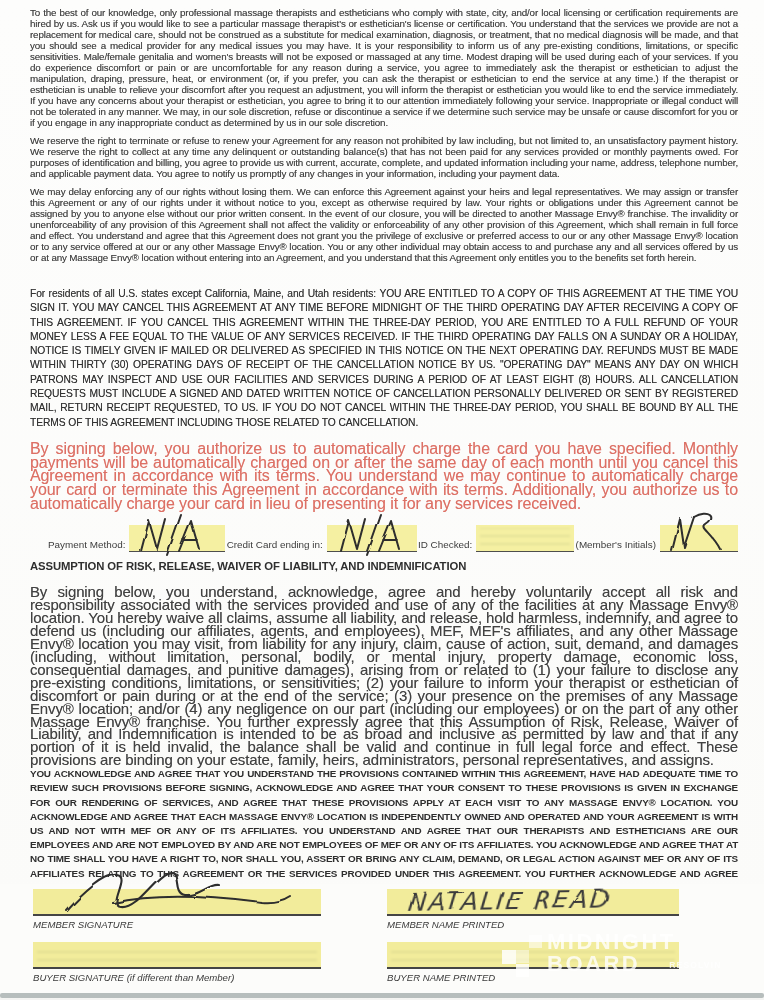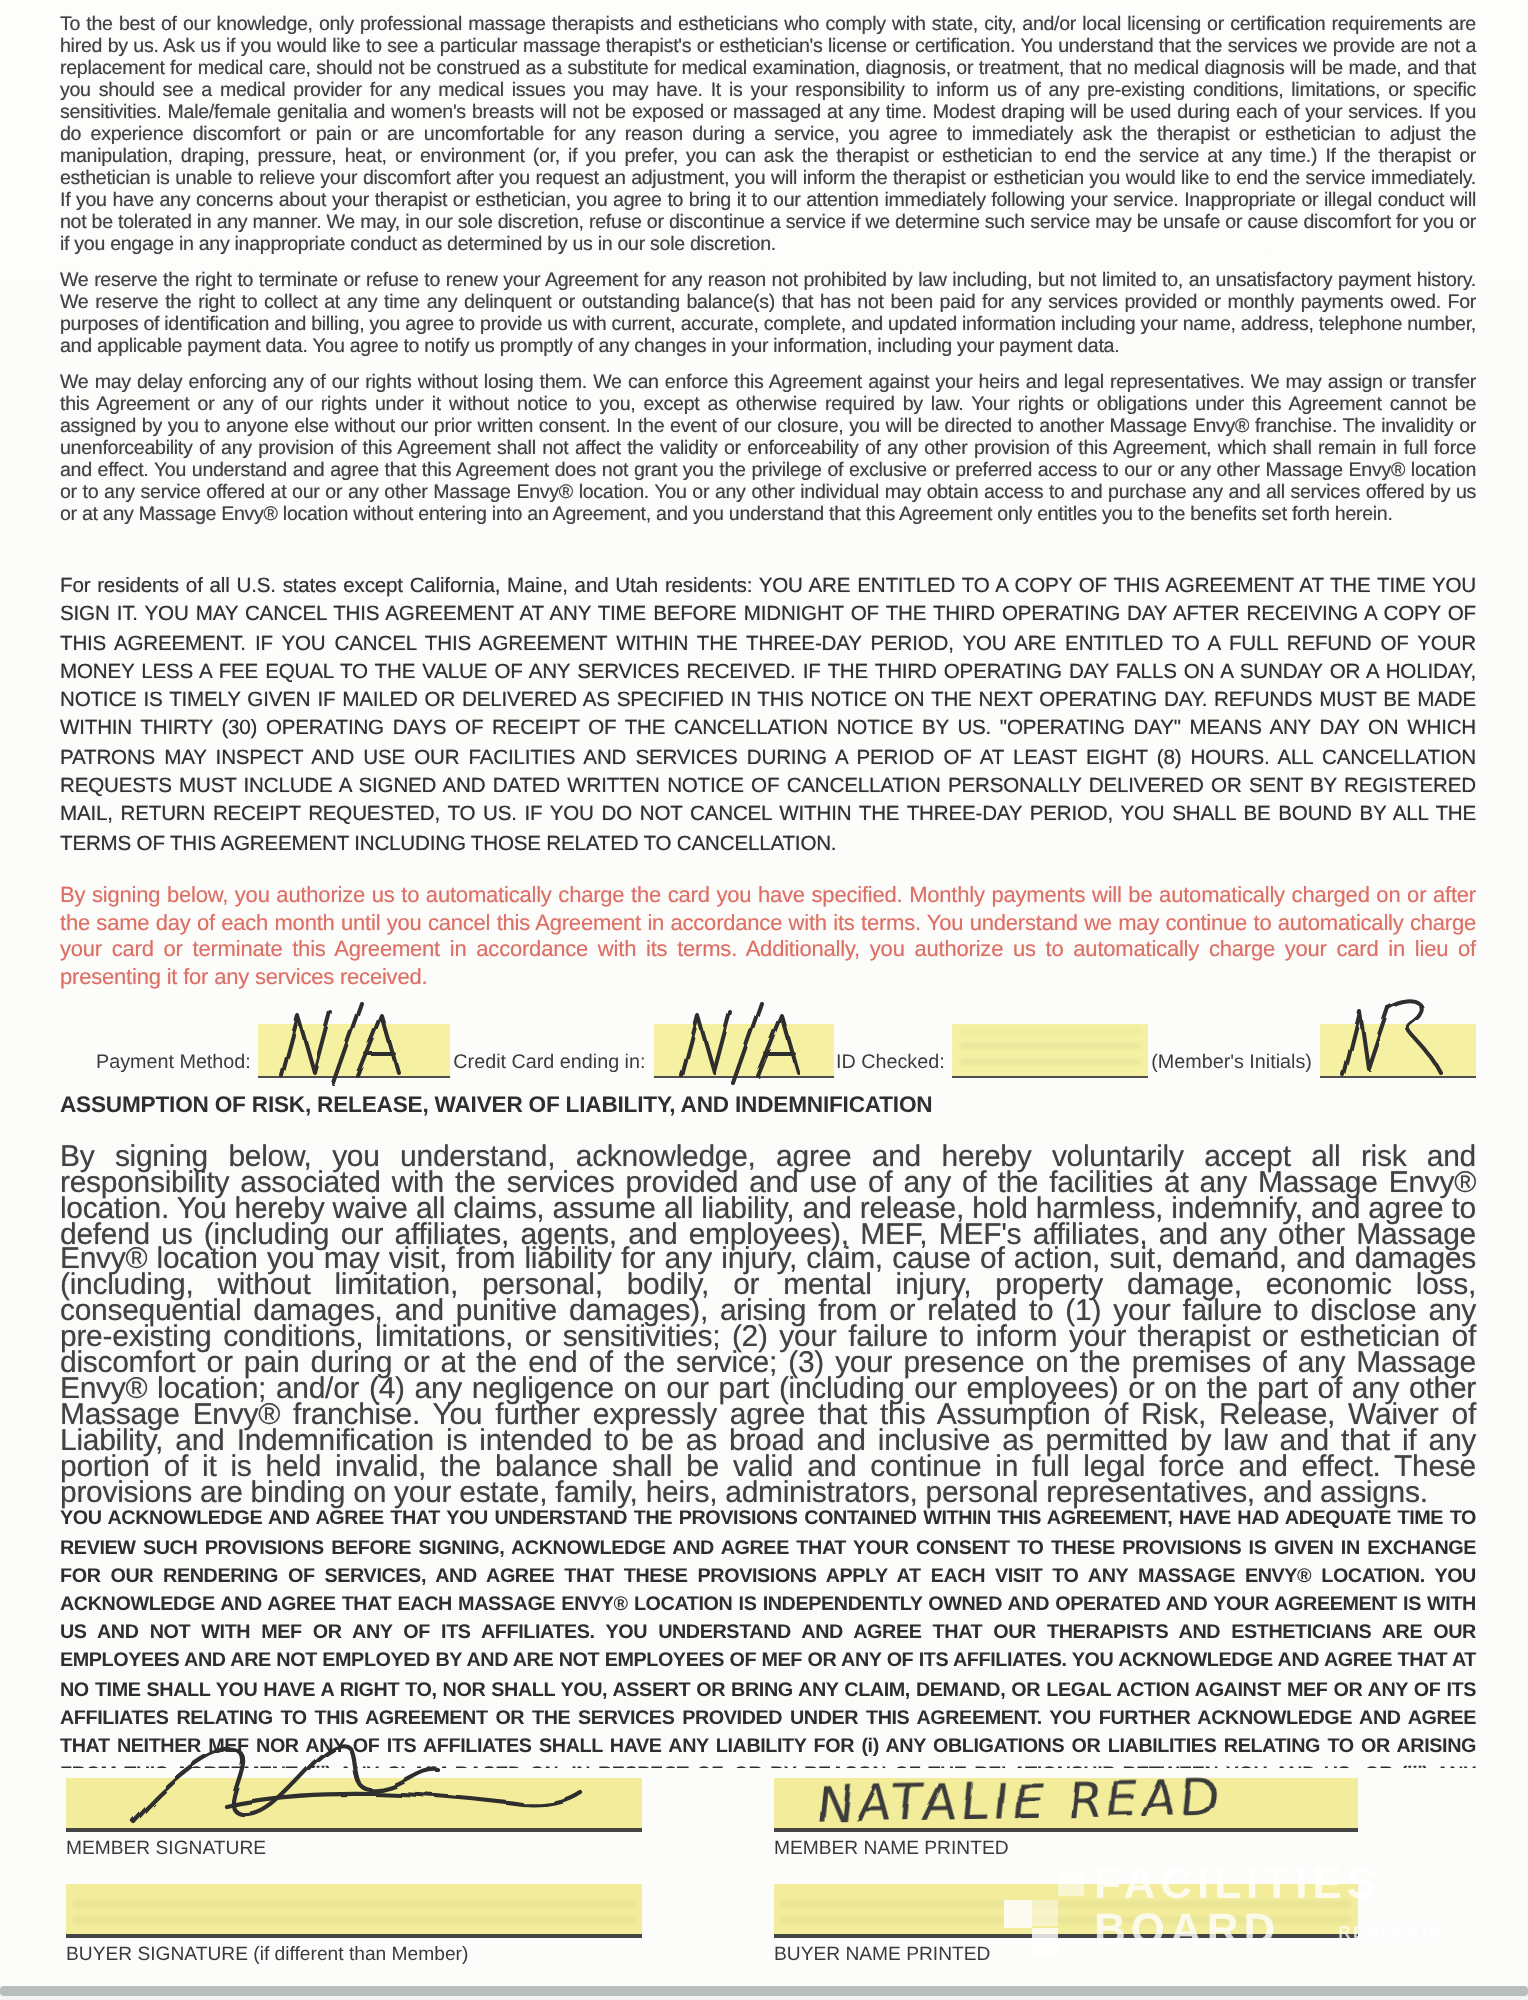--- a/index.html
+++ b/index.html
@@ -18,21 +18,21 @@
     text-shadow:0 0 .4px rgba(66,66,66,.55);
   }
   .body-par.last{margin-bottom:24px;}
   .cancel-par{
     font-size:10.3px;line-height:14.3px;letter-spacing:-0.1px;
     text-align:justify;color:#353535;margin-bottom:12px;
     text-shadow:0 0 .4px rgba(50,50,50,.6);
   }
   .cancel-par .caps{color:#313131;}
   .red-par{
-    font-size:11px;line-height:13.7px;letter-spacing:-0.1px;
+    font-size:16px;line-height:13.7px;letter-spacing:-0.1px;
     text-align:justify;color:#dd7065;margin-bottom:6px;
     text-shadow:0 0 .4px rgba(221,112,101,.5);
   }
   .payrow{
     display:flex;align-items:flex-end;justify-content:space-between;
     height:36px;margin-bottom:8px;margin-left:18px;
   }
   .paygroup{display:flex;align-items:flex-end;}
   .plabel{font-size:9.9px;color:#3c3c3c;white-space:nowrap;padding-bottom:2px;margin-right:4px;}
   .pbox{
@@ -55,20 +55,21 @@
     text-align:justify;color:#424242;
     text-shadow:0 0 .4px rgba(66,66,66,.55);
   }
   .ack-par{
     font-size:9.9px;line-height:14.2px;letter-spacing:-0.2px;
     font-weight:700;text-align:justify;color:#2e2e2e;
   }
   .sig-panel{
     position:absolute;left:0;right:0;top:884px;height:112px;
     background:#fcfcfa;
+    font-style:italic;
   }
   .sig-grid{
     position:absolute;left:33px;right:36px;top:5px;
     display:grid;grid-template-columns:288px 292px;column-gap:66px;row-gap:12px;
     justify-content:start;
   }
   .sig-cell{position:relative;}
   .sig-box{
     position:relative;height:25px;background:#f2ec9b;
     border-bottom:2px solid #454545;
@@ -228,21 +229,21 @@
   </section>
 
   <div class="watermark">
     <span class="wm-icon">
       <i class="wm-sq1"></i>
         <i class="wm-sq2"></i>
         <i class="wm-sq3"></i>
         <i class="wm-sq4"></i>
     </span>
     <span class="wm-text">
-      <span class="wm-line1">FACILITIES</span>
+      <span class="wm-line1">MIDNIGHT</span>
       <span class="wm-line2">
         <span class="b">BOARD</span>
         <span class="wm-tag">RESOLVIN</span>
       </span>
     </span>
   </div>
 
   <div class="scan-band"></div>
 </div>
 

